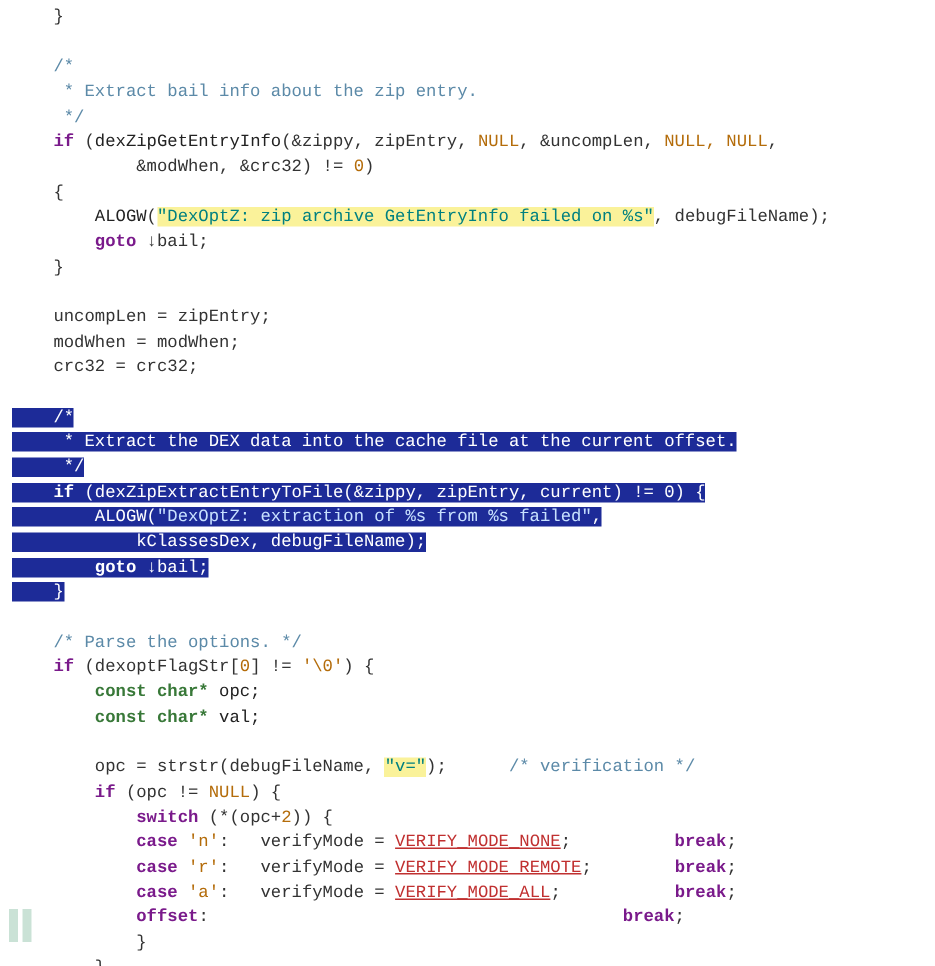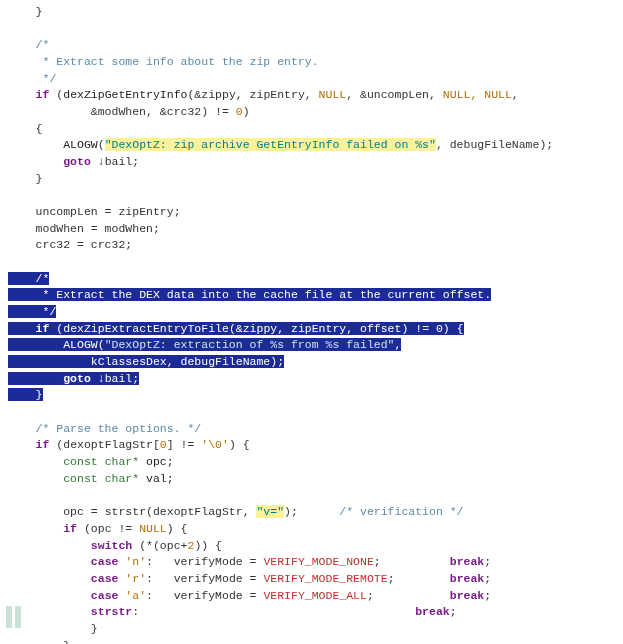--- a/index.html
+++ b/index.html
@@ -16,26 +16,26 @@
   pre {
     margin: 0;
     white-space: pre;
     font-family: inherit;
   }
   .cm  { color: #5c8aa8; }     
   .kw  { color: #7a1a8b; font-weight: bold; text-align: right; } 
   .fn  { font-weight: normal; color: #222; }   
   .num { color: #b46c0a; }
   .str { color: #008080; }
-  .ty  { color: #387838; font-weight: normal; text-align: right; }
+  .ty  { color: #387838; font-weight: bold; text-align: right; }
   .sel { background: #1d2b98; color: #fff; }
   .sel .kw, .sel .fn, .sel .num, .sel .cm { color:#fff; }
   .sel .str { color: #c8e1ff; }
   .hl  { background: #faf29a; }
-  .red { color: #c03030; }
+  .red { color: #c03030; text-decoration: underline; }
   .wm {
     position: fixed;
     left: 6px;
     bottom: 8px;
     font-family: Arial, sans-serif;
     font-size: 26px;
     font-weight: bold;
     letter-spacing: 1px;
     color: rgba(120,130,120,0.22);
     pointer-events: none;
@@ -47,54 +47,54 @@
     margin-right:3px;
     vertical-align:-3px;
   }
 </style>
 </head>
 <body>
 
 <pre><span>    }</span>
 
     <span class="cm">/*</span>
-    <span class="cm"> * Extract some info about the zip entry.</span>
+    <span class="cm"> * Extract bail info about the zip entry.</span>
     <span class="cm"> */</span>
     <span class="kw">if</span> (<span class="fn">dexZipGetEntryInfo</span><span>(&amp;zippy, zipEntry, </span><span class="num">NULL</span><span>, &amp;uncompLen, </span><span class="num">NULL, NULL</span><span>,</span>
 <span>            &amp;modWhen, &amp;crc32) != </span><span class="num">0</span><span>)</span>
     <span>{</span>
         <span class="fn">ALOGW</span><span>(</span><span class="str hl">"DexOptZ: zip archive GetEntryInfo failed on %s"</span><span>, debugFileName);</span>
         <span class="kw">goto</span><span> ↓bail;</span>
     <span>}</span>
 
     <span>uncompLen = zipEntry;</span>
     <span>modWhen = modWhen;</span>
     <span>crc32 = crc32;</span>
 
 <span class="sel">    <span class="cm">/*</span></span>
 <span class="sel">    <span class="cm"> * Extract the DEX data into the cache file at the current offset.</span></span>
 <span class="sel">    <span class="cm"> */</span></span>
-<span class="sel">    <span class="kw">if</span><span> (</span><span class="fn">dexZipExtractEntryToFile</span><span>(&amp;zippy, zipEntry, </span><span class="fn">offset</span><span>) != </span><span class="num">0</span><span>) {</span></span>
+<span class="sel">    <span class="kw">if</span><span> (</span><span class="fn">dexZipExtractEntryToFile</span><span>(&amp;zippy, zipEntry, </span><span class="fn">current</span><span>) != </span><span class="num">0</span><span>) {</span></span>
 <span class="sel">        <span class="fn">ALOGW</span><span>(</span><span class="str">"DexOptZ: extraction of %s from %s failed"</span><span>,</span></span>
 <span class="sel">            <span style="">kClassesDex</span><span>, debugFileName);</span></span>
 <span class="sel">        <span class="kw">goto</span><span> ↓bail;</span></span>
 <span class="sel">    <span>}</span></span>
 
     <span class="cm">/* Parse the options. */</span>
     <span class="kw">if</span><span> (dexoptFlagStr[</span><span class="num">0</span><span>] != </span><span class="num">'\0'</span><span>) {</span>
         <span class="ty">const char*</span><span class="fn"> opc;</span>
         <span class="ty">const char*</span><span class="fn"> val;</span>
 
-        <span>opc = strstr(dexoptFlagStr, </span><span class="str hl">"v="</span><span>);</span>      <span class="cm">/* verification */</span>
+        <span>opc = strstr(debugFileName, </span><span class="str hl">"v="</span><span>);</span>      <span class="cm">/* verification */</span>
         <span class="kw">if</span><span> (opc != </span><span class="num">NULL</span><span>) {</span>
             <span class="kw">switch</span><span> (*(opc+</span><span class="num">2</span><span>)) {</span>
             <span class="kw">case</span> <span class="num">'n'</span><span>:   verifyMode = </span><span class="red">VERIFY_MODE_NONE</span><span>;</span>          <span class="kw">break</span>;
             <span class="kw">case</span> <span class="num">'r'</span><span>:   verifyMode = </span><span class="red">VERIFY_MODE_REMOTE</span><span>;</span>        <span class="kw">break</span>;
             <span class="kw">case</span> <span class="num">'a'</span><span>:   verifyMode = </span><span class="red">VERIFY_MODE_ALL</span><span>;</span>           <span class="kw">break</span>;
-            <span class="kw">strstr</span><span>:</span>                                        <span class="kw">break</span>;
+            <span class="kw">offset</span><span>:</span>                                        <span class="kw">break</span>;
             <span>}</span>
         <span>}</span>
 
               
         
             
                      ;
                  ;
                       ;
                      ;

